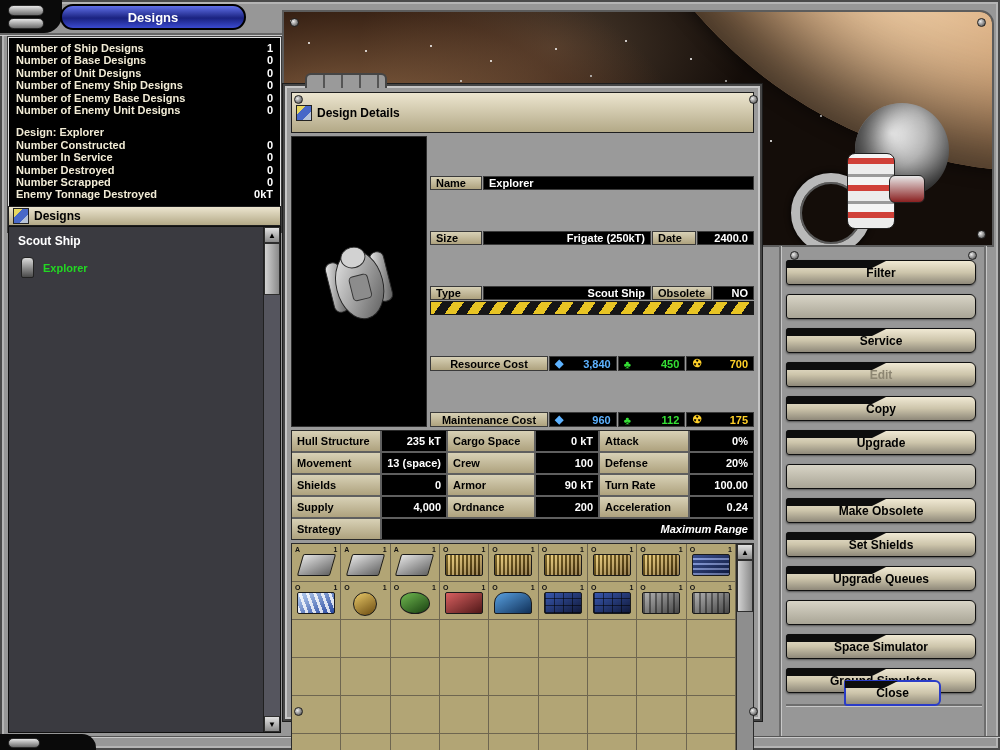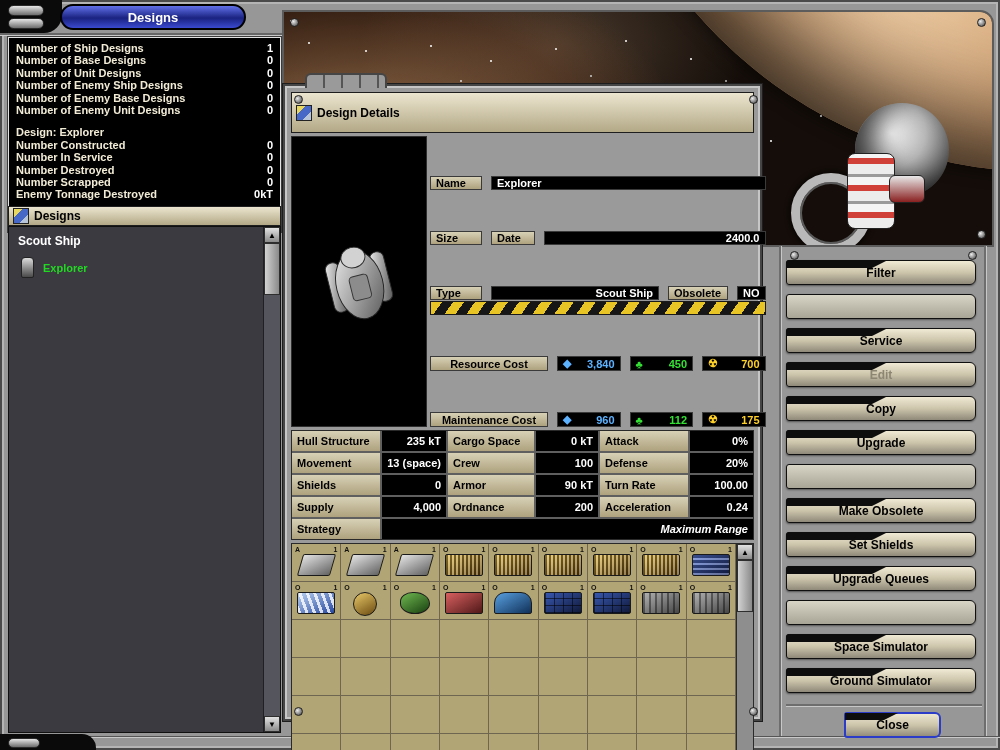--- a/index.html
+++ b/index.html
@@ -91,21 +91,21 @@
       padding:6px;display:flex;flex-direction:column;gap:3px;}
   .dialog-tab{position:absolute;left:20px;top:-13px;width:78px;height:13px;background:#9a9a9a;
       border:2px solid #454545;border-bottom:none;border-radius:6px 6px 0 0;
       background-image:repeating-linear-gradient(90deg,rgba(0,0,0,0) 0 16px,#555 16px 18px);}
   .dialog-title{flex:0 0 19px;background:linear-gradient(#ece5cf,#b3a987);border:1px solid #1e1e1e;
       display:flex;align-items:center;gap:5px;padding:10px 4px;font-weight:bold;font-size:12px;color:#000;}
   .top-section{flex:0 0 126px;display:flex;gap:3px;}
   .ship-image{width:136px;flex:0 0 136px;background:#000;border:1px solid #2e2e2e;box-sizing:border-box;
       display:flex;align-items:center;justify-content:center;}
   .fields{flex:1;display:flex;flex-direction:column;gap:1px;}
-  .frow{display:flex;gap:9px;flex:1;margin-top:40px;}
+  .frow{display:flex;gap:1px;flex:1;margin-top:40px;}
   .flab{background:linear-gradient(#d8d1b6,#aea27e);border:1px solid #3a3a3a;color:#000;font-weight:bold;
       font-size:11px;display:flex;align-items:center;padding:0 5px;box-sizing:border-box;}
   .fval{background:#000;border:1px solid #3a3a3a;color:#fff;font-weight:bold;font-size:11px;
       display:flex;align-items:center;padding:0 5px;box-sizing:border-box;}
   .grow{flex:1;}
   .ra{justify-content:flex-end;}
   .w52{width:52px;flex:0 0 52px;}
   .w168{width:168px;flex:0 0 168px;}
   .w44{width:44px;flex:0 0 44px;}
   .w60{width:60px;flex:0 0 60px;}
@@ -145,21 +145,21 @@
   .abtn{position:relative;height:25px;margin-bottom:9px;box-sizing:border-box;
       background:linear-gradient(#f0e9d4,#cdc5ab 50%,#8f897a);border:1px solid #0f0f0f;
       border-radius:3px 6px 6px 3px;display:flex;align-items:center;justify-content:center;
       font-size:12px;font-weight:bold;color:#000;box-shadow:0 1px 2px rgba(0,0,0,.45);cursor:default;}
   .abtn::before{content:"";position:absolute;left:-1px;top:-1px;width:46%;height:0;
       border-top:8px solid #0d0d0d;border-right:16px solid transparent;border-top-left-radius:3px;}
   .abtn.disabled{color:#8d8672;}
   .abtn.empty{background:linear-gradient(#d8d4c6,#a9a596);}
   .abtn.empty::before{display:none;}
 
-  .close-btn{position:absolute;left:844px;top:712px;width:97px;height:26px;box-sizing:border-box;z-index:20;
+  .close-btn{position:absolute;left:844px;top:680px;width:97px;height:26px;box-sizing:border-box;z-index:20;
       background:linear-gradient(#ece5d0,#cdc5ab 50%,#938d7c);border:2px solid #2a3cc8;
       border-radius:3px 6px 6px 3px;display:flex;align-items:center;justify-content:center;
       font-size:12px;font-weight:bold;color:#000;cursor:default;}
   .close-btn::before{content:"";position:absolute;left:-1px;top:-1px;width:42%;height:0;
       border-top:7px solid #0d0d0d;border-right:14px solid transparent;}
 </style>
 </head>
 <body>
 
 <div class="screen">
@@ -291,20 +291,21 @@
           </g>
         </svg>
       </div>
       <div class="fields">
         <div class="frow">
           <div class="flab w52">Name</div>
           <div class="fval grow">Explorer</div>
         </div>
         <div class="frow">
           <div class="flab w52">Size</div>
+          <div class="fval w168 ra">Frigate (250kT)</div>
           <div class="flab w44">Date</div>
           <div class="fval grow ra">2400.0</div>
         </div>
         <div class="frow">
           <div class="flab w52">Type</div>
           <div class="fval w168 ra">Scout Ship</div>
           <div class="flab w60">Obsolete</div>
           <div class="fval grow ra">NO</div>
         </div>
         <div class="hazard"></div>

